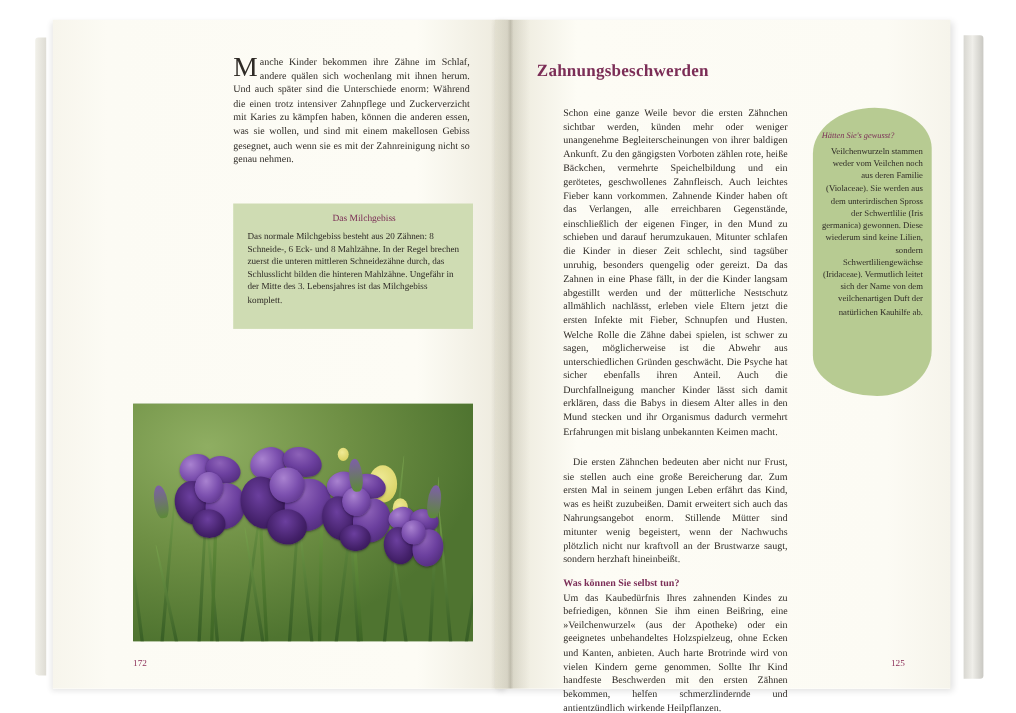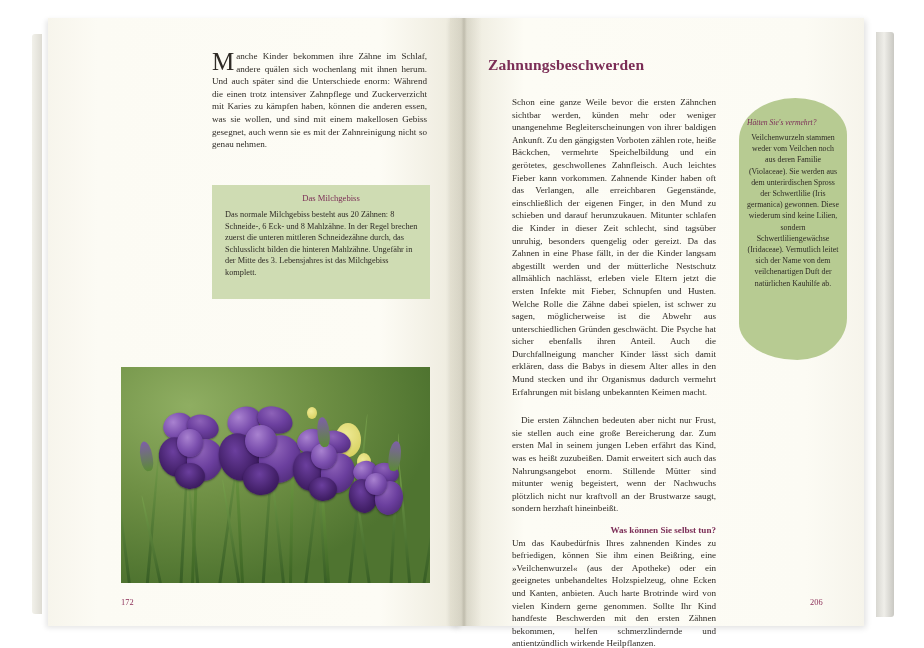--- a/index.html
+++ b/index.html
@@ -234,21 +234,21 @@
   }
   .rp-body p { margin: 0; }
   .rp-body p + p { text-indent: 9px; margin-top: 16px; }
   .rp-body .spacer { height: 9px; }
   .subhead {
     color: #7b2d56;
     font-weight: bold;
     font-size: 9.1px;
     display: block;
     text-indent: 0;
-    text-align: right;
+    text-align: left;
   }
 
   
   .blob {
     position: absolute;
     left: 289px;
     top: 80px;
     width: 108px;
     height: 262px;
     background: #b7cb92;
@@ -265,21 +265,21 @@
     font-family: "Liberation Serif", serif;
   }
   .blob-text {
     position: absolute;
     left: 297px;
     top: 114px;
     width: 92px;
     font-size: 7.9px;
     line-height: 11.2px;
     color: #2f2b26;
-    text-align: center;
+    text-align: right;
     hyphens: auto;
   }
 </style>
 </head>
 <body>
 
 <div id="book">
   <div class="spread">
 
     <div class="edge-left"></div>
@@ -374,21 +374,21 @@
 
       <div class="rp-body">
         <p>Schon eine ganze Weile bevor die ersten Zähnchen sichtbar werden, künden mehr oder weniger unangenehme Begleiterscheinungen von ihrer baldigen Ankunft. Zu den gängigsten Vorboten zählen rote, heiße Bäckchen, vermehrte Speichelbildung und ein gerötetes, geschwollenes Zahnfleisch. Auch leichtes Fieber kann vorkommen. Zahnende Kinder haben oft das Verlangen, alle erreichbaren Gegenstände, einschließlich der eigenen Finger, in den Mund zu schieben und darauf herumzukauen. Mitunter schlafen die Kinder in dieser Zeit schlecht, sind tagsüber unruhig, besonders quengelig oder gereizt. Da das Zahnen in eine Phase fällt, in der die Kinder langsam abgestillt werden und der mütterliche Nestschutz allmählich nachlässt, erleben viele Eltern jetzt die ersten Infekte mit Fieber, Schnupfen und Husten. Welche Rolle die Zähne dabei spielen, ist schwer zu sagen, möglicherweise ist die Abwehr aus unterschiedlichen Gründen geschwächt. Die Psyche hat sicher ebenfalls ihren Anteil. Auch die Durchfallneigung mancher Kinder lässt sich damit erklären, dass die Babys in diesem Alter alles in den Mund stecken und ihr Organismus dadurch vermehrt Erfahrungen mit bislang unbekannten Keimen macht.</p>
         <p>Die ersten Zähnchen bedeuten aber nicht nur Frust, sie stellen auch eine große Bereicherung dar. Zum ersten Mal in seinem jungen Leben erfährt das Kind, was es heißt zuzubeißen. Damit erweitert sich auch das Nahrungsangebot enorm. Stillende Mütter sind mitunter wenig begeistert, wenn der Nachwuchs plötzlich nicht nur kraftvoll an der Brustwarze saugt, sondern herzhaft hineinbeißt.</p>
         <div class="spacer"></div>
         <span class="subhead">Was können Sie selbst tun?</span>
         <p style="text-indent:0">Um das Kaubedürfnis Ihres zahnenden Kindes zu befriedigen, können Sie ihm einen Beißring, eine »Veilchenwurzel« (aus der Apotheke) oder ein geeignetes unbehandeltes Holzspielzeug, ohne Ecken und Kanten, anbieten. Auch harte Brotrinde wird von vielen Kindern gerne genommen. Sollte Ihr Kind handfeste Beschwerden mit den ersten Zähnen bekommen, helfen schmerzlindernde und antientzündlich wirkende Heilpflanzen.</p>
       </div>
 
       <div class="blob"></div>
-      <div class="blob-title">Hätten Sie's vermehrt?</div>
+      <div class="blob-title">Hätten Sie's gewusst?</div>
       <div class="blob-text">Veilchenwurzeln stammen weder vom Veilchen noch aus deren Familie (Violaceae). Sie werden aus dem unterirdischen Spross der Schwertlilie (Iris germanica) gewonnen. Diese wiederum sind keine Lilien, sondern Schwertliliengewächse (Iridaceae). Vermutlich leitet sich der Name von dem veilchenartigen Duft der natürlichen Kauhilfe ab.</div>
 
-      <div class="folio right-folio">206</div>
+      <div class="folio right-folio">125</div>
     </div>
 
     <div class="gutter"></div>
   </div>
 </div>
 
 </body></html>

